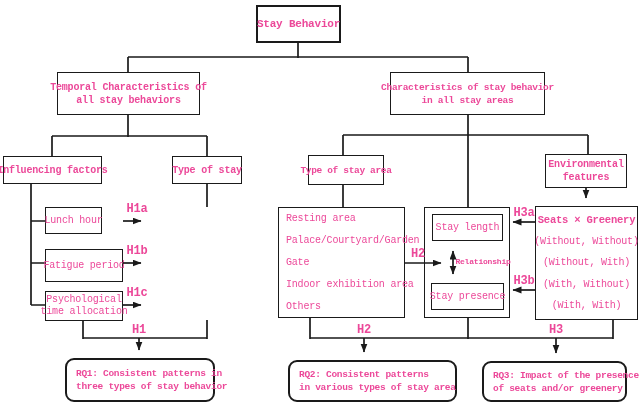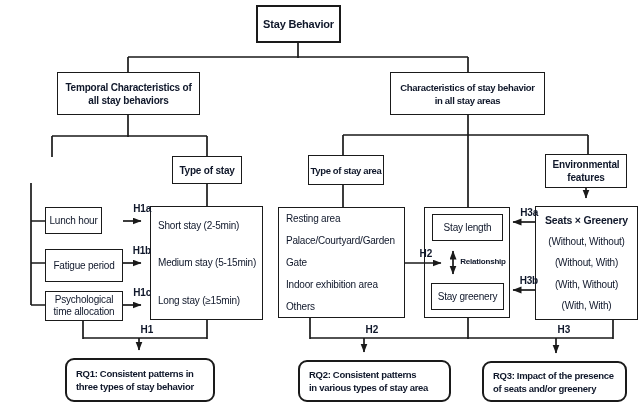--- a/index.html
+++ b/index.html
@@ -1,33 +1,33 @@
 <!DOCTYPE html>
 <html><head>
 <meta charset="utf-8">
 <style>
   html,body{margin:0;padding:0;background:#fff;}
   #stage{
     position:relative;width:640px;height:405px;background:#ffffff;
-    font-family:Liberation Sans, sans-serif;color:#0f172a;overflow:hidden;
+    font-family:Liberation Mono, monospace;color:#ec4899;overflow:hidden;
   }
   svg.layer{position:absolute;left:0;top:0;pointer-events:none;}
   .box{
     position:absolute;box-sizing:border-box;border:1.8px solid #1a1a1a;background:#fff;
     display:flex;flex-direction:column;align-items:center;justify-content:center;
     text-align:center;font-weight:bold;font-size:10px;line-height:13px;
     letter-spacing:-0.2px;white-space:nowrap;z-index:2;
   }
   .plain{font-weight:normal;}
   .list{align-items:flex-start;justify-content:space-around;text-align:left;padding-left:7px;}
   .noborder{border:none;background:transparent;}
   .rounded{border-radius:9px;border-width:2px;align-items:flex-start;padding-left:9px;
     font-size:9.5px;letter-spacing:-0.3px;}
   .hlabel{
-    position:absolute;font-weight:bold;font-size:10px;text-align:right;z-index:4;
+    position:absolute;font-weight:bold;font-size:12px;text-align:center;z-index:4;
     width:28px;line-height:12px;letter-spacing:-0.2px;
   }
   .sm{font-size:8px;line-height:9px;}
 </style>
 </head>
 <body>
 
 <div id="stage">
 
   <svg class="layer" width="640" height="405" style="z-index:1">
@@ -47,20 +47,23 @@
   <div class="box" style="left:57px;top:72px;width:143px;height:43px">
     <span>Temporal Characteristics of</span>
     <span>all stay behaviors</span>
   </div>
 
   <div class="box" style="left:390px;top:72px;width:155px;height:43px;font-size:9.5px;letter-spacing:-0.3px">
     <span>Characteristics of stay behavior</span>
     <span>in all stay areas</span>
   </div>
 
+  <div class="box" style="left:3px;top:156px;width:99px;height:28px">
+    <span>Influencing factors</span>
+  </div>
 
   <div class="box" style="left:172px;top:156px;width:70px;height:28px">
     <span>Type of stay</span>
   </div>
 
   <div class="box" style="left:308px;top:155px;width:76px;height:30px;font-size:9.5px;letter-spacing:-0.35px">
     <span>Type of stay area</span>
   </div>
 
   <div class="box" style="left:545px;top:154px;width:82px;height:34px">
@@ -74,58 +77,53 @@
 
   <div class="box plain" style="left:45px;top:249px;width:78px;height:33px">
     <span>Fatigue period</span>
   </div>
 
   <div class="box plain" style="left:45px;top:291px;width:78px;height:30px;line-height:12px">
     <span>Psychological</span>
     <span>time allocation</span>
   </div>
 
-  <div class="box plain list" style="left:150px;top:206px;width:113px;height:114px">
-    <div>Short stay (2-5min)</div>
-    <div>Medium stay (5-15min)</div>
-    <div>Long stay (≥15min)</div>
-  </div>
 
   <div class="box plain list" style="left:278px;top:207px;width:127px;height:111px">
     <div>Resting area</div>
     <div>Palace/Courtyard/Garden</div>
     <div>Gate</div>
     <div>Indoor exhibition area</div>
     <div>Others</div>
   </div>
 
   <div class="box" style="left:424px;top:207px;width:86px;height:111px"></div>
   <div class="box plain" style="left:432px;top:214px;width:71px;height:27px">
     <span>Stay length</span>
   </div>
   <div class="box plain" style="left:431px;top:283px;width:73px;height:27px">
-    <span>Stay greenery</span>
+    <span>Stay presence</span>
   </div>
   <div class="box noborder sm" style="left:457px;top:256px;width:52px;height:10px;z-index:3">
     <span>Relationship</span>
   </div>
 
   <div class="box" style="left:535px;top:206px;width:103px;height:114px;justify-content:space-around;padding:3px 0">
     <div style="font-size:10.5px">Seats × Greenery</div>
     <div class="plain">(Without, Without)</div>
     <div class="plain">(Without, With)</div>
     <div class="plain">(With, Without)</div>
     <div class="plain">(With, With)</div>
   </div>
 
   <div class="box rounded" style="left:65px;top:358px;width:150px;height:44px">
     <span>RQ1: Consistent patterns in</span>
     <span>three types of stay behavior</span>
   </div>
-  <div class="box rounded" style="left:298px;top:360px;width:153px;height:42px">
+  <div class="box rounded" style="left:288px;top:360px;width:169px;height:42px">
     <span>RQ2: Consistent patterns</span>
     <span>in various types of stay area</span>
   </div>
   <div class="box rounded" style="left:482px;top:361px;width:145px;height:41px">
     <span>RQ3: Impact of the presence</span>
     <span>of seats and/or greenery</span>
   </div>
 
   <div class="hlabel" style="left:123px;top:203px">H1a</div>
   <div class="hlabel" style="left:123px;top:245px">H1b</div>

